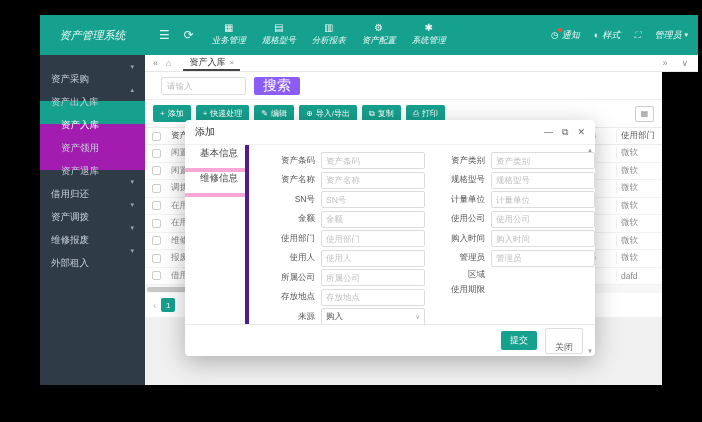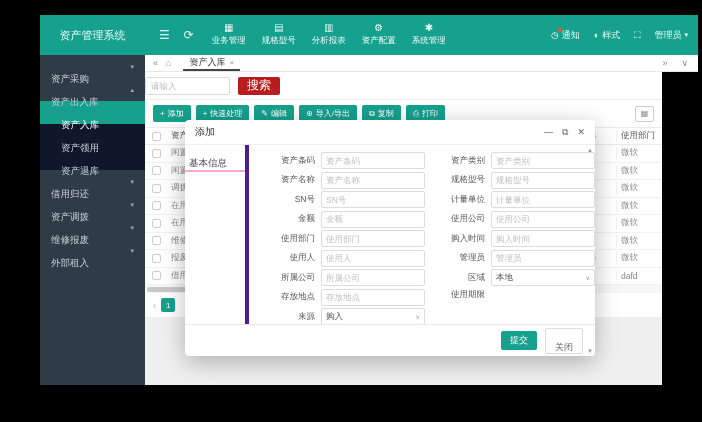--- a/index.html
+++ b/index.html
@@ -1,20 +1,20 @@
 <!DOCTYPE html>
 <html><head>
 <meta charset="utf-8">
 <style>
   html,body{margin:0;padding:0;background:#000;}
   *{box-sizing:border-box;font-family:"Liberation Sans","DejaVu Sans",sans-serif;}
   .canvas{position:relative;width:702px;height:422px;background:#000;overflow:hidden;}
 
   
-  .app-header{position:absolute;left:40px;top:15px;width:658px;height:40px;background:#16a08e;display:flex;align-items:center;color:#fff;}
+  .app-header{position:absolute;left:40px;top:15px;width:658px;height:40px;background:#16a08e;display:flex;align-items:center;color:#fff;font-style:italic;}
   .logo{width:105px;text-align:center;font-size:11px;color:#eafaf7;}
   .hdr-icon{color:#d8f3ee;font-size:12px;margin-left:14px;cursor:pointer;line-height:1;}
   .topnav{display:flex;margin-left:18px;gap:16px;}
   .topnav-item{display:flex;flex-direction:column;align-items:center;gap:2px;font-size:8.5px;color:#eafaf7;cursor:pointer;}
   .topnav-item .glyph{font-size:10px;line-height:1;}
   .hdr-right{margin-left:auto;display:flex;align-items:center;gap:14px;padding-right:10px;font-size:9px;color:#eafaf7;}
   .hdr-right .itm{display:flex;align-items:center;gap:3px;cursor:pointer;}
   .bell-wrap{position:relative;}
   .bell-dot{position:absolute;top:-2px;right:-3px;width:4px;height:4px;border-radius:50%;background:#ff4d2e;}
   .caret{font-size:7px;}
@@ -24,30 +24,30 @@
   .tb-ico{margin-left:8px;color:#888;cursor:pointer;font-size:9px;}
   .tab-active{margin-left:12px;height:100%;display:flex;align-items:center;gap:4px;padding:0 6px;border-bottom:2px solid #444;color:#333;cursor:pointer;}
   .tab-close{color:#999;font-size:8px;cursor:pointer;}
   .tabsbar-right{margin-left:auto;display:flex;gap:14px;padding-right:10px;color:#888;}
 
   
   .sidebar{position:absolute;left:40px;top:55px;width:105px;height:330px;background:#2f3b47;overflow:hidden;}
   .side-item{height:23px;display:flex;align-items:center;padding:0 11px;font-size:9.5px;color:#c8d0d8;cursor:pointer;}
   .side-item .lbl{flex:1;margin-top:26px;}
   .side-item .arrow{font-size:7px;color:#9aa5ae;}
-  .side-item.child{background:#0f172a;padding-left:21px;}
+  .side-item.child{background:#a21caf;padding-left:21px;}
   .side-item.active{background:#16a08e;color:#fff;}
 
   
   .content{position:absolute;left:145px;top:72px;width:517px;height:313px;background:#f0f0f0;overflow:hidden;}
   .card{position:absolute;left:0;top:0;width:517px;height:240px;background:#fff;}
-  .searchrow{height:28px;display:flex;align-items:center;padding-left:0;border-bottom:1px solid #ececec;}
+  .searchrow{height:28px;display:flex;align-items:center;padding-left:16px;border-bottom:1px solid #ececec;}
   .search-input{width:85px;height:18px;border:1px solid #dcdcdc;border-radius:2px;font-size:8.5px;padding:0 5px;color:#555;outline:none;}
   .search-input::placeholder{color:#bbb;}
-  .search-btn{margin-left:8px;height:18px;padding:0 9px;background:#b91c1c;color:#fff;border:none;border-radius:2px;font-size:12px;cursor:pointer;}
+  .search-btn{margin-left:8px;height:18px;padding:0 9px;background:#8b5cf6;color:#fff;border:none;border-radius:2px;font-size:14px;cursor:pointer;}
   .toolbar{height:27px;display:flex;align-items:center;gap:5px;padding:0 8px;}
   .tool-btn{height:17px;display:flex;align-items:center;gap:3px;padding:0 7px;background:#16a08e;color:#fff;border:none;border-radius:2px;font-size:8px;cursor:pointer;}
   .tool-btn .t-ico{font-size:8px;line-height:1;}
   .cols-btn{margin-left:auto;width:19px;height:16px;border:1px solid #ccc;border-radius:2px;background:#fff;color:#888;font-size:8px;display:flex;align-items:center;justify-content:center;cursor:pointer;}
   .tbl-head{height:18px;display:flex;align-items:center;border-top:1px solid #ebebeb;border-bottom:1px solid #ebebeb;font-size:8.5px;color:#555;background:#fff;}
   .c-check{width:22px;display:flex;justify-content:center;}
   .checkbox{width:9px;height:9px;border:1px solid #ccc;border-radius:2px;background:#fff;cursor:pointer;}
   .c-status{flex:1;padding-left:4px;overflow:hidden;white-space:nowrap;}
   .c-amount{width:48px;display:flex;align-items:center;gap:2px;overflow:hidden;white-space:nowrap;border-left:1px solid #f0f0f0;padding-left:3px;}
   .c-dept{width:46px;border-left:1px solid #f0f0f0;padding-left:4px;overflow:hidden;white-space:nowrap;}
@@ -60,21 +60,21 @@
   .pg-num{width:14px;height:14px;background:#16a08e;color:#fff;font-size:8px;display:flex;align-items:center;justify-content:center;border-radius:2px;cursor:pointer;}
 
   
   .modal{position:absolute;left:185px;top:120px;width:410px;height:236px;background:#fff;border-radius:4px;box-shadow:0 6px 24px rgba(0,0,0,.28);z-index:5;}
   .m-titlebar{height:24px;display:flex;align-items:center;padding:0 10px;}
   .m-title{font-size:10px;color:#333;}
   .m-winicons{margin-left:auto;display:flex;gap:9px;color:#666;font-size:9px;}
   .m-winicons span{cursor:pointer;line-height:1;}
   .m-body{position:absolute;left:0;right:0;top:24px;bottom:32px;display:flex;border-top:1px solid #f0f0f0;}
   .m-tabs{width:122px;padding-top:2px;}
-  .m-tab{height:25px;display:flex;align-items:flex-end;padding-left:4px;font-size:9.5px;color:#444;border-bottom:2px solid #f9a8d4;cursor:pointer;}
+  .m-tab{height:25px;display:flex;align-items:flex-start;padding-left:15px;font-size:9.5px;color:#444;border-bottom:4px solid #f9a8d4;cursor:pointer;}
   .m-form{flex:1;display:flex;padding:7px 0 0 6px;border-left:4px solid #4c1d95;position:relative;}
   .f-col{width:50%;}
   .field{display:flex;align-items:center;margin-bottom:2.5px;}
   .field .f-label{width:60px;text-align:right;font-size:8.5px;color:#555;margin-right:6px;white-space:nowrap;}
   .field .inp{width:104px;height:17px;border:1px solid #dcdcdc;border-radius:2px;font-size:8.5px;padding:0 4px;color:#555;outline:none;}
   .field .inp::placeholder{color:#bfbfbf;}
   .field .selbox{display:none;width:104px;height:17px;border:1px solid #dcdcdc;border-radius:2px;font-size:8.5px;color:#555;align-items:center;justify-content:space-between;padding:0 4px;cursor:pointer;}
   .field.is-select .selbox{display:flex;}
   .sel-caret{font-size:6px;color:#999;}
   .m-footer{position:absolute;left:0;right:0;bottom:0;height:32px;border-top:1px solid #e8e8e8;display:flex;align-items:center;justify-content:flex-end;gap:8px;padding-right:12px;margin-top:8px;}
@@ -322,20 +322,23 @@
         <span>⧉</span>
         <span>✕</span>
       </span>
     </div>
     <div class="m-body">
       <div class="m-tabs">
 
       <div class="m-tab">
             <span>基本信息</span>
           </div>
+          <div class="m-tab">
+            <span>维修信息</span>
+          </div>
         </div>
       <div class="m-form">
         <div class="f-col">
 
         <div class="field">
               <span class="f-label">资产条码</span>
               <input class="inp" placeholder="资产条码" style="">
 
             </div>
             <div class="field">
@@ -410,24 +413,20 @@
 
             </div>
             <div class="field">
               <span class="f-label">管理员</span>
               <input class="inp" placeholder="管理员" style="">
 
             </div>
             <div class="field is-select">
               <span class="f-label">区域</span>
 
-              <span class="selbox">
-                <span>本地</span>
-                <span class="sel-caret">∨</span>
-              </span>
             </div>
             <div class="field">
               <span class="f-label">使用期限</span>
 
             </div>
           </div>
         <span class="m-scroll-up">▲</span>
       </div>
     </div>
     <div class="m-footer">

